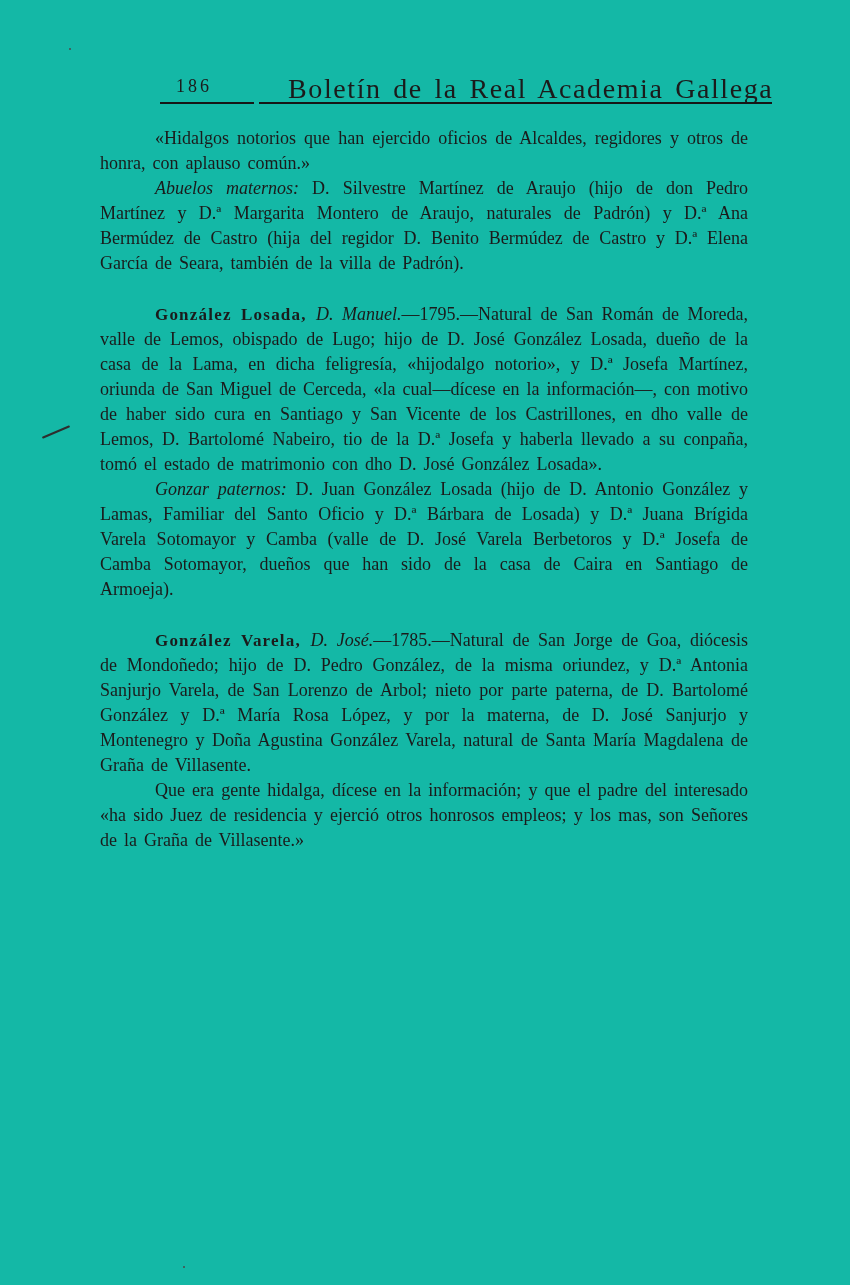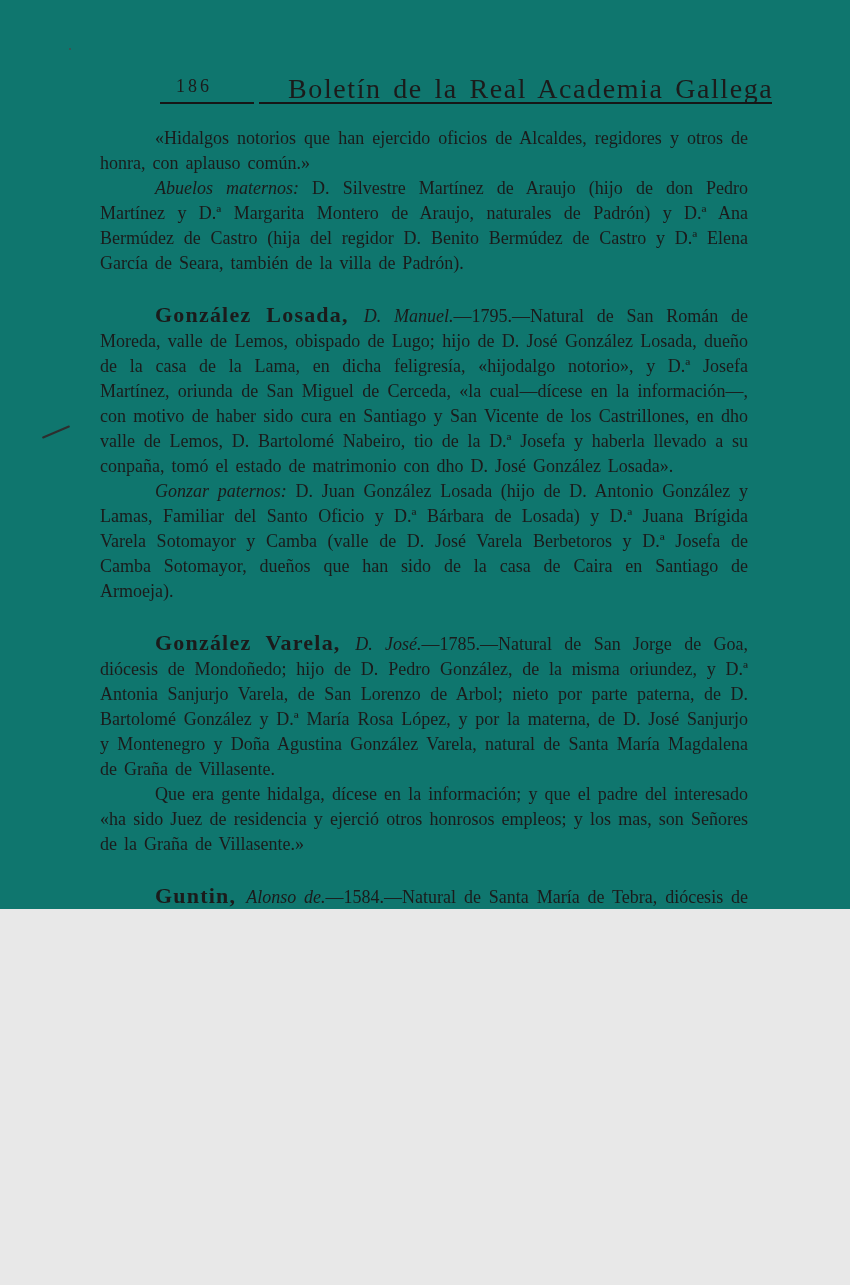--- a/index.html
+++ b/index.html
@@ -1,20 +1,20 @@
 <!DOCTYPE html>
 <html><head>
 <meta charset="utf-8">
 <style>
   html, body { margin: 0; padding: 0; background: #e8e8e8; }
   .page {
     position: relative;
     width: 850px;
-    height: 909px;
-    background: #0f766e;
+    height: 1285px;
+    background: #14b8a6;
     overflow: hidden;
     font-family: "Liberation Serif", serif;
     color: #1b1b1b;
   }
   .pagenum {
     position: absolute;
     left: 176px;
     top: 76px;
     font-size: 18px;
     letter-spacing: 3px;
@@ -60,21 +60,21 @@
     text-align: justify;
     font-size: 18px;
     line-height: 25px;
     word-spacing: 2.5px;
   }
   p.section { margin-top: 26px; }
   .run-plain  { font-style: normal; }
   .run-italic { font-style: italic; }
   .run-bold   {
     font-weight: bold;
-    font-size: 22px;
+    font-size: 17px;
     letter-spacing: 1.2px;
   }
   .speck { position: absolute; width: 2px; height: 2px; background: #4a4a4a; border-radius: 50%; }
 </style>
 </head>
 <body>
 
 <div class="page">
 
   <div class="pagenum">186</div>
@@ -87,20 +87,19 @@
 
   <div class="margin-slash"></div>
 
   <div class="text-block" id="text-block">
       <p class="para"><span class="run-plain">«Hidalgos notorios que han ejercido oficios de Alcaldes, regidores y otros de honra, con aplauso común.»</span></p>
       <p class="para"><span class="run-italic">Abuelos maternos: </span><span class="run-plain">D. Silvestre Martínez de Araujo (hijo de don Pedro Martínez y D.ª Margarita Montero de Araujo, naturales de Padrón) y D.ª Ana Bermúdez de Castro (hija del regidor D. Benito Bermúdez de Castro y D.ª Elena García de Seara, también de la villa de Padrón).</span></p>
       <p class="para section"><span class="run-bold">González Losada, </span><span class="run-italic">D. Manuel.</span><span class="run-plain">—1795.—Natural de San Román de Moreda, valle de Lemos, obispado de Lugo; hijo de D. José González Losada, dueño de la casa de la Lama, en dicha feligresía, «hijodalgo notorio», y D.ª Josefa Martínez, oriunda de San Miguel de Cerceda, «la cual—dícese en la información—, con motivo de haber sido cura en Santiago y San Vicente de los Castrillones, en dho valle de Lemos, D. Bartolomé Nabeiro, tio de la D.ª Josefa y haberla llevado a su conpaña, tomó el estado de matrimonio con dho D. José González Losada».</span></p>
       <p class="para"><span class="run-italic">Gonzar paternos: </span><span class="run-plain">D. Juan González Losada (hijo de D. Antonio González y Lamas, Familiar del Santo Oficio y D.ª Bárbara de Losada) y D.ª Juana Brígida Varela Sotomayor y Camba (valle de D. José Varela Berbetoros y D.ª Josefa de Camba Sotomayor, dueños que han sido de la casa de Caira en Santiago de Armoeja).</span></p>
       <p class="para section"><span class="run-bold">González Varela, </span><span class="run-italic">D. José.</span><span class="run-plain">—1785.—Natural de San Jorge de Goa, diócesis de Mondoñedo; hijo de D. Pedro González, de la misma oriundez, y D.ª Antonia Sanjurjo Varela, de San Lorenzo de Arbol; nieto por parte paterna, de D. Bartolomé González y D.ª María Rosa López, y por la materna, de D. José Sanjurjo y Montenegro y Doña Agustina González Varela, natural de Santa María Magdalena de Graña de Villasente.</span></p>
       <p class="para"><span class="run-plain">Que era gente hidalga, dícese en la información; y que el padre del interesado «ha sido Juez de residencia y ejerció otros honrosos empleos; y los mas, son Señores de la Graña de Villasente.»</span></p>
-      <p class="para section"><span class="run-bold">Guntin, </span><span class="run-italic">Alonso de.</span><span class="run-plain">—1584.—Natural de Santa María de Tebra, diócesis de Tuy; habiendo sido sus padres, Juan de Guntin, oriundo de</span></p>
     </div>
 
   <div class="speck" style="left:183px; top:1266px;"></div>
 
   <div class="speck" style="left:69px;  top:48px;"></div>
 
 </div>
 
 </body></html>

